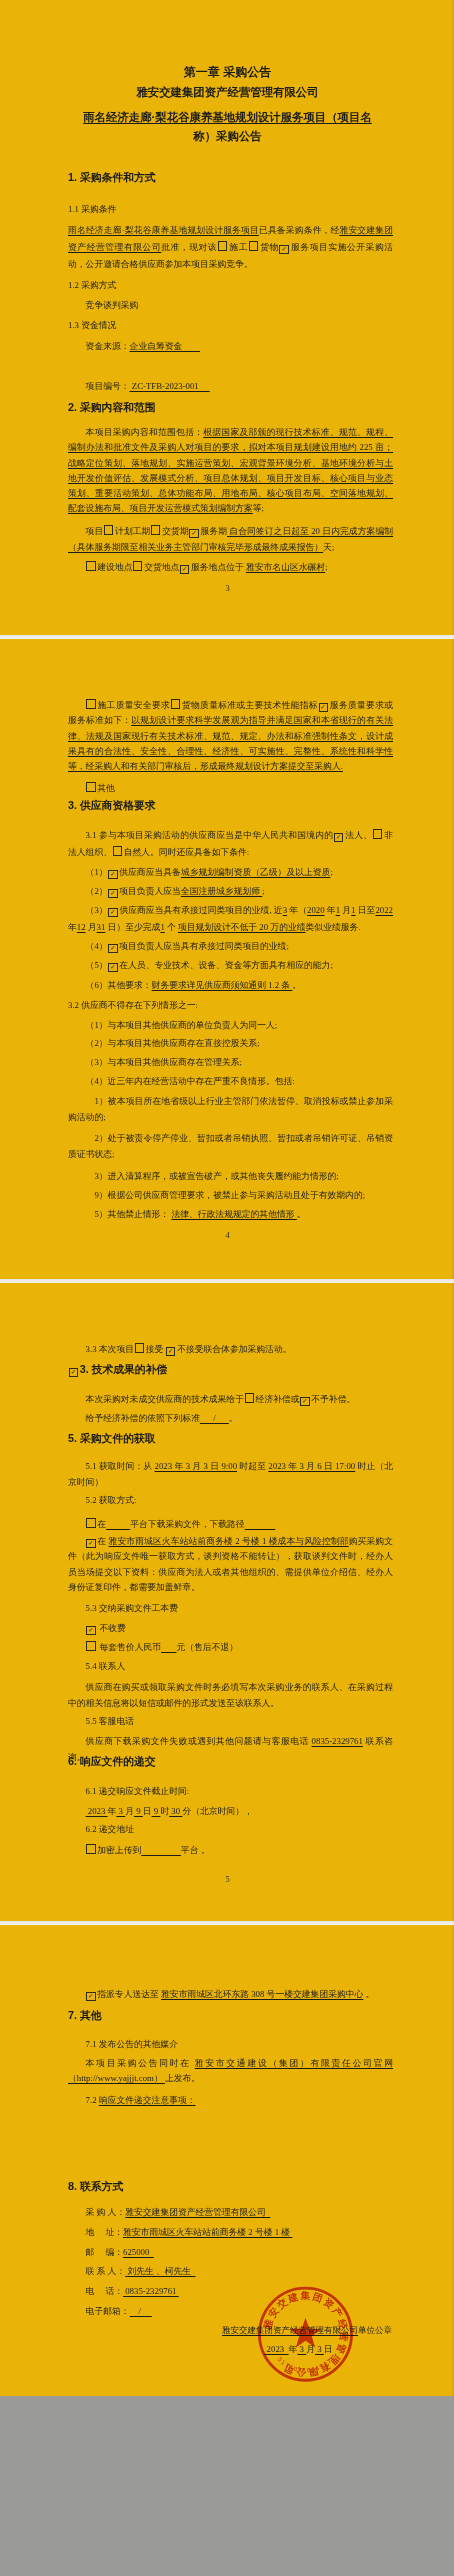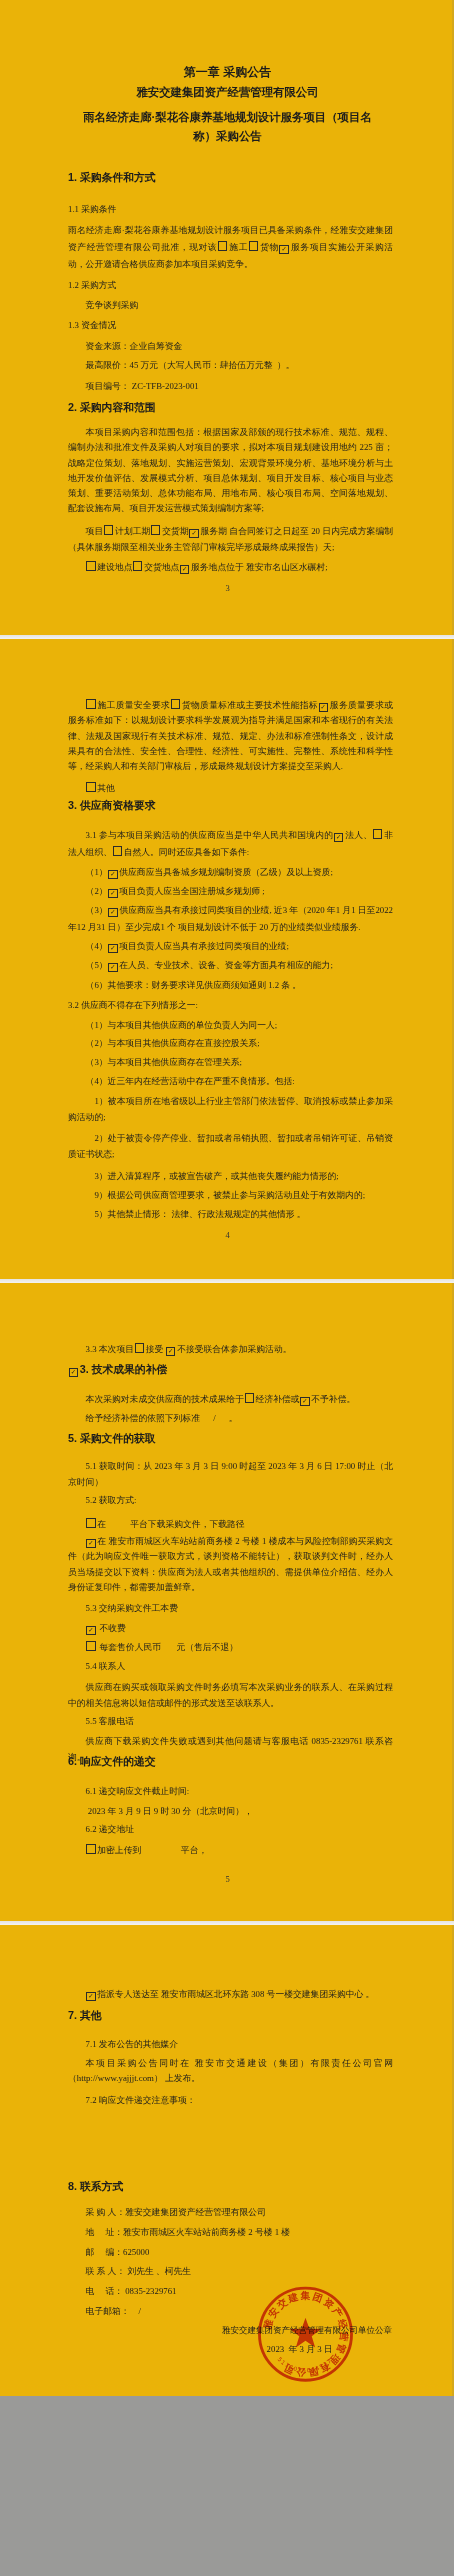--- a/index.html
+++ b/index.html
@@ -4,21 +4,21 @@
 <style>
   html,body{margin:0;padding:0;background:#9a9a98;}
   #page{position:relative;width:455px;height:2396px;margin:0 auto;background:#eab308;overflow:hidden;
         font-family:"Liberation Serif","DejaVu Serif",serif;color:#1c1c1c;}
   .t{position:absolute;left:68px;width:325px;font-size:8.8px;line-height:16px;text-align:justify;}
   .lh27{line-height:15.3px;} .lh29{line-height:16.5px;} .lh30{line-height:17px;}
   .ind2{text-indent:2em;} .ind3{text-indent:3em;}
   .tl{position:absolute;left:0;width:455px;text-align:center;font-family:"Liberation Sans","DejaVu Sans",sans-serif;font-weight:bold;}
   .hd{font-family:"Liberation Sans","DejaVu Sans",sans-serif;font-weight:bold;font-size:10.8px;line-height:14.8px;text-align:left;}
   .pg{position:absolute;left:0;width:455px;text-align:center;font-size:8.5px;color:#333;}
-  .u{text-underline-offset:2.3px;text-decoration-thickness:0.6px;}
+  .u{text-decoration:underline;text-underline-offset:2.3px;text-decoration-thickness:0.6px;}
   .cb{display:inline-block;width:7.4px;height:7.4px;border:0.7px solid #2b2b2b;line-height:6.8px;font-size:6.3px;
       text-align:center;vertical-align:-0.6px;margin:0 1.7px 0 0.6px;font-family:"DejaVu Sans",sans-serif;text-indent:0;}
   .cb.on{font-weight:bold;}
   .pgbrk{position:absolute;left:0;width:455px;height:4px;background:linear-gradient(#e5e4e0,#f4f3f0);}
   .edge{position:absolute;right:1.1px;top:0;width:1.7px;height:2576px;background:rgba(120,120,115,.18);}
   .bottomband{position:absolute;left:0;top:2565px;width:455px;height:10.8px;background:linear-gradient(#efeeea,#d7d6d2);}
   .stamp{position:absolute;mix-blend-mode:multiply;opacity:.88;}
   .seal-caption{white-space:nowrap;}
 </style>
 </head>
@@ -36,21 +36,20 @@
   <div class="tl" style="top:85px;font-size:11.4px"><span>雅安交建集团资产经营管理有限公司</span></div>
   <div class="tl" style="top:108px;font-size:11.4px;line-height:19.3px"><span class="u">雨名经济走廊·梨花谷康养基地规划设计服务项目（项目名</span><br><span>称）采购公告</span></div>
 
   <div class="t hd" style="top:170px"><span>1. 采购条件和方式</span></div>
   <div class="t" style="top:201px"><span>1.1 采购条件</span></div>
   <div class="t lh30" style="top:222px"><span class="u">雨名经济走廊·梨花谷康养基地规划设计服务项目</span><span>已具备采购条件，经</span><span class="u">雅安交建集团资产经营管理有限公司</span><span>批准，现对该</span><span class="cb"></span><span>施工</span><span class="cb"></span><span>货物</span><span class="cb on">✓</span><span>服务项目实施公开采购活动，公开邀请合格供应商参加本项目采购竞争。</span></div>
   <div class="t" style="top:277px"><span>1.2 采购方式</span></div>
   <div class="t ind2" style="top:297px"><span>竞争谈判采购</span></div>
   <div class="t" style="top:317px"><span>1.3 资金情况</span></div>
   <div class="t ind2" style="top:338px"><span>资金来源：</span><span class="u">企业自筹资金&nbsp;&nbsp;&nbsp;&nbsp;&nbsp;&nbsp;&nbsp;&nbsp;</span></div>
-  <div class="t ind2" style="top:357px"><span>最高限价：</span><span class="u">45 万元（大写人民币：肆拾伍万元整&nbsp;&nbsp;）</span><span>。</span></div>
   <div class="t ind2" style="top:378px"><span>项目编号：</span><span class="u">&nbsp;ZC-TFB-2023-001&nbsp;&nbsp;&nbsp;&nbsp;&nbsp;</span></div>
 
   <div class="t hd" style="top:400px"><span>2. 采购内容和范围</span></div>
   <div class="t lh27 ind2" style="top:425px"><span>本项目采购内容和范围包括：</span><span class="u">根据国家及部颁的现行技术标准、规范、规程、编制办法和批准文件及采购人对项目的要求，拟对本项目规划建设用地约 225 亩；战略定位策划、落地规划、实施运营策划、宏观背景环境分析、基地环境分析与土地开发价值评估、发展模式分析、项目总体规划、项目开发目标、核心项目与业态策划、重要活动策划、总体功能布局、用地布局、核心项目布局、空间落地规划、配套设施布局、项目开发运营模式策划编制方案</span><span>等;</span></div>
   <div class="t ind2" style="top:523px"><span>项目</span><span class="cb"></span><span>计划工期</span><span class="cb"></span><span>交货期</span><span class="cb on">✓</span><span>服务期</span><span class="u">&nbsp;自合同签订之日起至 20 日内完成方案编制（具体服务期限至相关业务主管部门审核完毕形成最终成果报告）</span><span>天;</span></div>
   <div class="t ind2" style="top:559px"><span class="cb"></span><span>建设地点</span><span class="cb"></span><span>交货地点</span><span class="cb on">✓</span><span>服务地点位于&nbsp;</span><span class="u">雅安市名山区水碾村</span><span>;</span></div>
   <div class="pg" style="top:583px"><span>3</span></div>
 
   <div class="t lh27 ind2" style="top:698px"><span class="cb"></span><span>施工质量安全要求</span><span class="cb"></span><span>货物质量标准或主要技术性能指标</span><span class="cb on">✓</span><span>服务质量要求或服务标准如下：</span><span class="u">以规划设计要求科学发展观为指导并满足国家和本省现行的有关法律、法规及国家现行有关技术标准、规范、规定、办法和标准强制性条文，设计成果具有的合法性、安全性、合理性、经济性、可实施性、完整性、系统性和科学性等，经采购人和有关部门审核后，形成最终规划设计方案提交至采购人.</span></div>
   <div class="t ind2" style="top:780px"><span class="cb"></span><span>其他</span></div>

